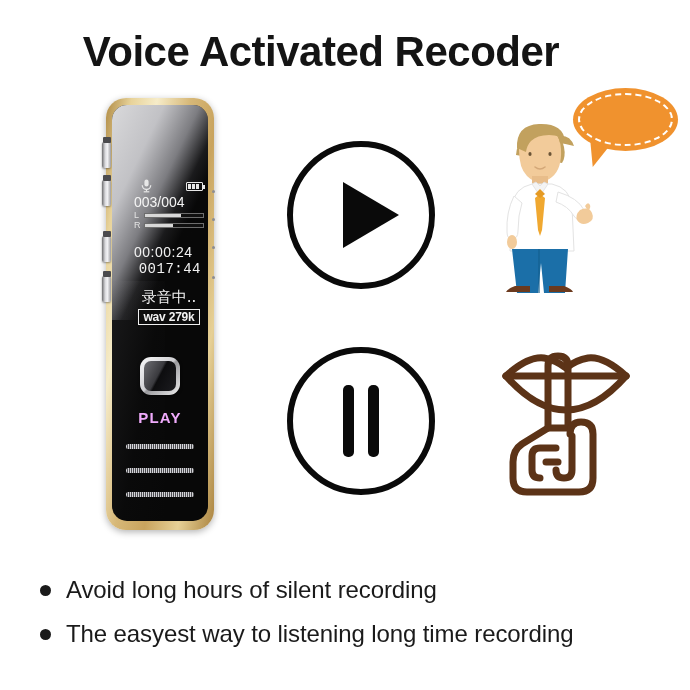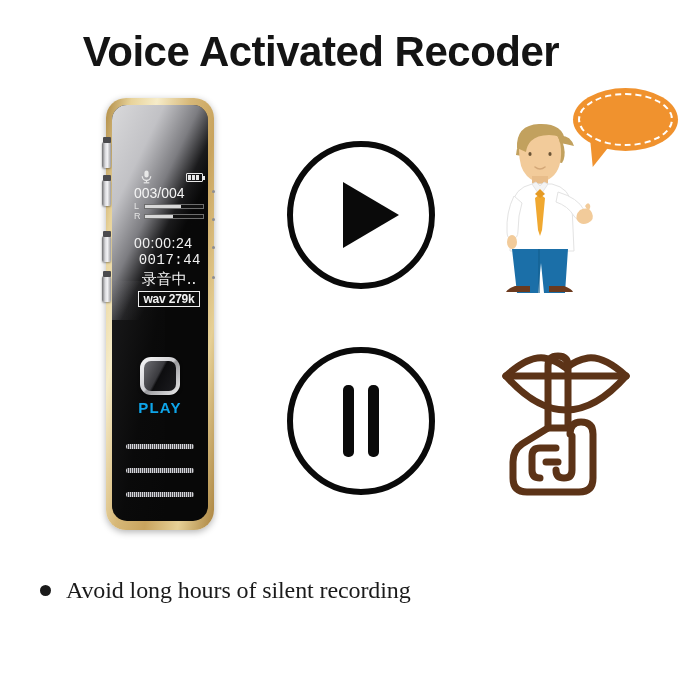--- a/index.html
+++ b/index.html
@@ -113,21 +113,21 @@
     right: -1px;
     width: 3px; height: 3px;
     border-radius: 50%;
     background: #8d8d90;
   }
 
   
   .lcd {
     position: absolute;
     left: 22px;
-    top: 65px;
+    top: 74px;
     width: 70px;
     height: 108px;
     color: #f2f2f2;
     font-family: "Liberation Sans", sans-serif;
   }
   .lcd-top {
     position: relative;
     height: 14px;
   }
   .mic-icon {
@@ -205,21 +205,21 @@
     line-height: 17px;
     letter-spacing: 0.5px;
     text-align: right;
     padding-right: 3px;
     font-family: Liberation Mono, monospace;
   }
   .lcd-status {
     font-size: 15px;
     line-height: 18px;
     text-align: center;
-    margin-top: 1px;
+    margin-top: 10px;
     font-family: "DejaVu Sans", sans-serif;
   }
   .lcd-format {
     margin: 3px auto 0 auto;
     width: 60px;
     border: 1px solid #f0f0f0;
     background: #0d0d0d;
     font-size: 12px;
     line-height: 14px;
     text-align: center;
@@ -245,24 +245,24 @@
     box-sizing: border-box;
     box-shadow: 0 1px 3px rgba(0,0,0,0.5);
   }
   .play-btn-inner {
     width: 100%;
     height: 100%;
     border-radius: 7px;
     background: linear-gradient(118deg,#6f6f74 0%, #3a3a3e 44%, #0d0d0f 50%, #1c1c20 100%);
   }
   .play-label {
-    margin-top: 4px;
+    margin-top: 14px;
     font-size: 15px;
     font-weight: bold;
-    color: #0ea5e9;
+    color: #f0abfc;
     letter-spacing: 1.2px;
   }
 
   
   .grilles {
     position: absolute;
     left: 14px;
     right: 14px;
     bottom: 24px;
   }
@@ -381,21 +381,20 @@
     margin-top: 10px;
     margin-right: 15px;
     flex: none;
   }
   .bullet .btext {
     font-size: 24px;
     line-height: 30px;
     color: #1a1a1a;
     letter-spacing: -0.1px;
     white-space: nowrap;
-    font-family: Liberation Serif, serif;
   }
 </style>
 </head>
 <body>
 
 <div class="title">Voice Activated Recoder</div>
 
 <div class="device">
   <div class="device-frame"></div>
 
@@ -547,13 +546,17 @@
       <path d="M60 126 h-12"></path>
     </g>
   </svg>
 </div>
 
 <div class="bullets">
   <div class="bullet">
     <span class="dot"></span>
     <span class="btext">Avoid long hours of silent recording</span>
   </div>
+  <div class="bullet">
+    <span class="dot"></span>
+    <span class="btext">The easyest way to listening long time recording</span>
+  </div>
 </div>
 
 </body></html>

